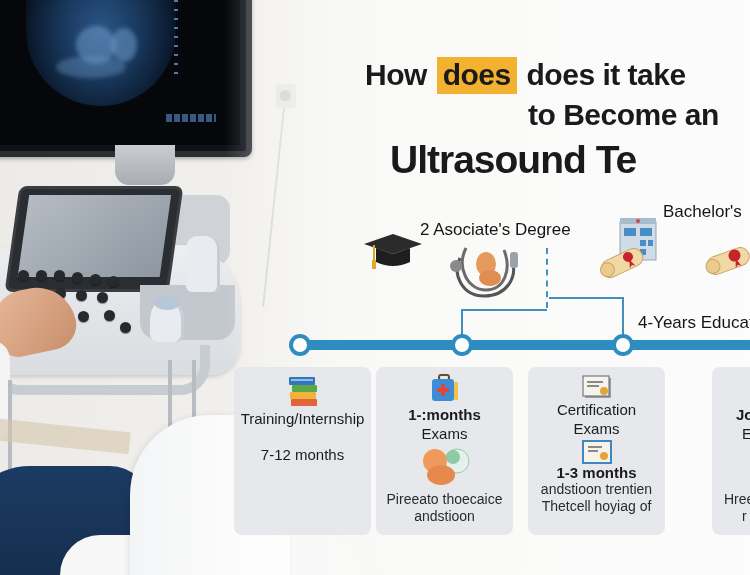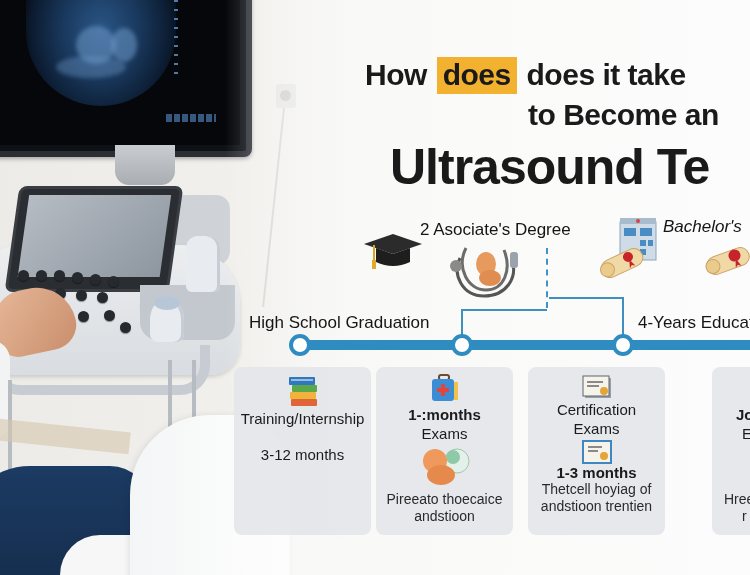--- a/index.html
+++ b/index.html
@@ -36,27 +36,27 @@
   .pillow { position:absolute; left:130px; top:415px; width:160px; height:180px; background:linear-gradient(90deg,#f4f5f6,#ffffff); border-radius:80px 60px 0 0; box-shadow:-2px 0 6px rgba(0,0,0,.08); }
   .sheet { position:absolute; left:60px; top:535px; width:300px; height:60px; background:#f7f7f7; border-radius:40px 40px 0 0; }
 
   
   .fade { position:absolute; inset:0; background:linear-gradient(90deg,rgba(255,255,255,0) 0%,rgba(255,255,255,0) 30%,rgba(250,250,249,.75) 46%,rgba(250,250,249,.92) 60%,rgba(252,252,252,.96) 100%); }
 
   
   .title-line { position:absolute; white-space:nowrap; color:#1a1a1a; font-family:"Liberation Sans",sans-serif; font-weight:700; letter-spacing:-0.5px; }
   .title-1 { left:365px; top:58px; font-size:30px; }
   .title-2 { left:528px; top:98px; font-size:30px; }
-  .title-3 { left:390px; top:138px; font-size:50px; letter-spacing:-1px;text-align:center; }
+  .title-3 { left:390px; top:138px; font-size:39px; letter-spacing:-1px;text-align:center; }
   .highlight { background:#f2b230; padding:1px 6px 3px 6px; margin:0 2px; }
 
   
   .degree-label { position:absolute; font-family:"Liberation Sans",sans-serif; font-size:17px; color:#151515; white-space:nowrap;text-align:right; }
   .assoc-label { left:420px; top:220px; }
-  .bach-label { left:663px; top:217px;font-style:italic; }
+  .bach-label { left:663px; top:202px; }
 
   
   .icon { position:absolute; }
   .grad-cap { left:362px; top:232px; width:62px; height:40px; }
   .steth { left:448px; top:244px; width:80px; height:56px; }
   .building { left:618px; top:216px; width:40px; height:46px; }
   .diploma-1 { left:594px; top:246px; width:56px; height:34px; }
   .diploma-2 { left:700px; top:244px; width:56px; height:34px; }
 
   
@@ -187,37 +187,36 @@
       <circle cx="12" cy="17" r="7" fill="#eacb8b" stroke="#c9a366"></circle>
       <circle cx="36" cy="14" r="6" fill="#c6242a"></circle>
       <path d="M36,17 l-3,9 l3,-2 l3,2 z" fill="#c6242a"></path>
     </g>
   </svg>
 
   <div class="dash-v"></div>
   <div class="conn conn-a"></div>
   <div class="conn conn-b"></div>
 
-  <div class="tl-label hs-label">High School Graduation</div>
   <div class="tl-label four-label">4-Years Educat</div>
   <div class="tl-bar"></div>
   <div class="tl-node node-1"></div>
   <div class="tl-node node-2"></div>
   <div class="tl-node node-3"></div>
 
   <div class="card card-1">
     <svg class="card-icon" width="36" height="36" viewBox="0 0 36 36" style="margin-top:6px;">
       <rect x="6" y="26" width="26" height="7" rx="1" fill="#e0663a"></rect>
       <rect x="5" y="19" width="26" height="7" rx="1" fill="#f0b43c"></rect>
       <rect x="7" y="12" width="25" height="7" rx="1" fill="#5aa84a"></rect>
       <rect x="4" y="4" width="26" height="8" rx="1" fill="#2f78c0"></rect>
       <rect x="6" y="6" width="22" height="2" fill="#fff" opacity=".5"></rect>
     </svg>
     <div class="card-title">Training/Internship</div>
-    <div class="card-dur" style="margin-top:18px;">3-12 months</div>
+    <div class="card-dur" style="margin-top:18px;">7-12 months</div>
   </div>
 
   <div class="card card-2">
     <svg class="card-icon" width="32" height="32" viewBox="0 0 32 32" style="margin-top:6px;">
       <rect x="10" y="2" width="10" height="5" rx="2" fill="none" stroke="#6b4b2a" stroke-width="2"></rect>
       <rect x="3" y="6" width="22" height="22" rx="3" fill="#3b8ed6"></rect>
       <rect x="25" y="9" width="4" height="18" fill="#f0c24a"></rect>
       <path d="M12,11 h4 v4 h4 v4 h-4 v4 h-4 v-4 h-4 v-4 h4 z" fill="#e2463a"></path>
     </svg>
     <div class="card-title" style="font-weight:700;">1-:months</div>
@@ -242,22 +241,22 @@
     </svg>
     <div class="card-title">Certification</div>
     <div class="card-title">Exams</div>
     <svg class="card-icon" width="30" height="24" viewBox="0 0 30 24" style="margin-top:2px;">
       <rect x="1" y="1" width="28" height="22" fill="#f6f3ea" stroke="#3f87c0" stroke-width="2"></rect>
       <rect x="6" y="6" width="14" height="2" fill="#8a8a8a"></rect>
       <rect x="6" y="10" width="10" height="2" fill="#8a8a8a"></rect>
       <circle cx="22" cy="16" r="4" fill="#e3a53a"></circle>
     </svg>
     <div class="card-dur" style="font-weight:700;">1-3 months</div>
+    <div class="card-desc">andstioon trentien</div>
     <div class="card-desc">Thetcell hoyiag of</div>
-    <div class="card-desc">andstioon trentien</div>
   </div>
 
   <div class="card card-4">
     <div style="height:38px;"></div>
     <div class="card-title" style="text-align:left;padding-left:24px;font-weight:600;">Jo</div>
     <div class="card-title" style="text-align:left;padding-left:30px;">Er</div>
     <div style="height:48px;"></div>
     <div class="card-desc" style="text-align:left;padding-left:12px;">Hree</div>
     <div class="card-desc" style="text-align:left;padding-left:30px;">r</div>
   </div>

